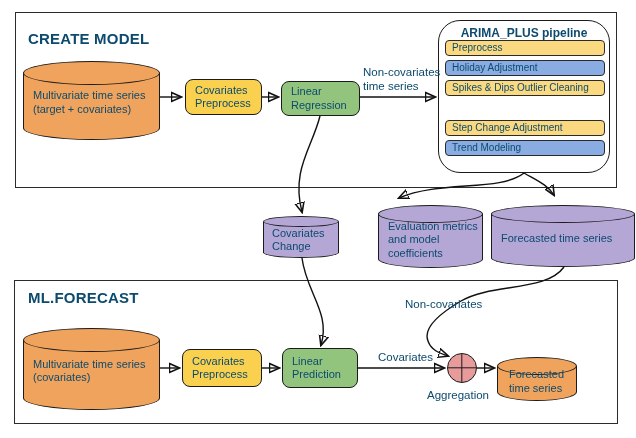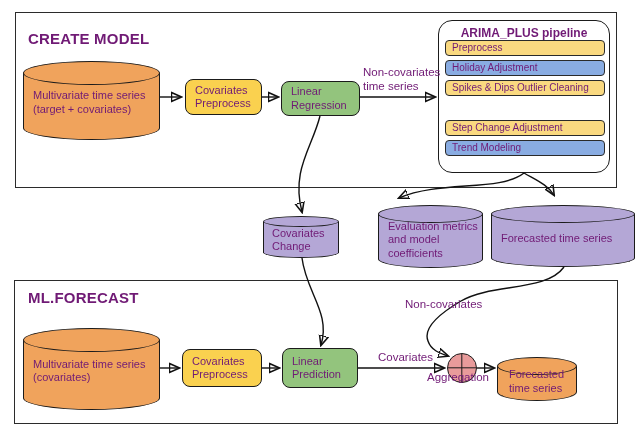--- a/index.html
+++ b/index.html
@@ -1,18 +1,18 @@
 <!DOCTYPE html>
 <html><head>
 <meta charset="utf-8">
 <style>
   html,body{margin:0;padding:0;background:#ffffff;}
   .canvas{
     position:relative;width:636px;height:438px;background:#ffffff;
-    font-family:"Liberation Sans", sans-serif;color:#701a75;overflow:hidden;
+    font-family:"Liberation Sans", sans-serif;color:#0c4a6e;overflow:hidden;
   }
   
   .section{position:absolute;border:1.6px solid #2b2b2b;background:transparent;}
   .section-title{position:absolute;font-size:15px;font-weight:bold;letter-spacing:.2px;}
   
   .cyl{position:absolute;}
   .cyl .cyl-top{position:absolute;left:0;right:0;top:0;height:calc(var(--ry)*2);
     background:var(--fill);border:1.4px solid #1b1b1b;border-radius:50%;box-sizing:border-box;z-index:2;}
   .cyl .cyl-body{position:absolute;left:0;right:0;top:var(--ry);bottom:0;background:var(--fill);
     border:1.4px solid #1b1b1b;border-top:none;box-sizing:border-box;
@@ -79,21 +79,21 @@
   <div class="pbox green-box" style="left:281px;top:81px;width:79px;height:35px;">
     <span>Linear</span>
     <span>Regression</span>
   </div>
 
   <div class="edge-label" style="left:363px;top:66px;">
     <span>Non-covariates</span>
     <span>time series</span>
   </div>
 
-  <div class="pipeline" style="left:438px;top:20px;width:172px;height:153px;border-radius:14px;">
+  <div class="pipeline" style="left:438px;top:20px;width:172px;height:153px;">
     <div class="pipeline-title">ARIMA_PLUS pipeline</div>
     <div class="pstep" style="top: 19px; background: rgb(250, 217, 128);">
       <span>Preprocess</span>
       </div>
     <div class="pstep" style="top: 39px; background: rgb(137, 172, 226);">
       <span>Holiday Adjustment</span>
       </div>
     <div class="pstep" style="top: 59px; background: rgb(250, 217, 128);">
       <span>Spikes &amp; Dips Outlier Cleaning</span>
       </div>
@@ -150,21 +150,21 @@
     <span>Linear</span>
     <span>Prediction</span>
   </div>
 
   <div class="edge-label" style="left:405px;top:298px;">
     <span>Non-covariates</span>
   </div>
   <div class="edge-label" style="left:378px;top:351px;">
     <span>Covariates</span>
   </div>
-  <div class="edge-label" style="left:427px;top:371px;text-align:right;">
+  <div class="edge-label" style="left:427px;top:389px;text-align:right;">
     <span>Aggregation</span>
   </div>
 
   <div class="agg" style="left:447px;top:353px;"></div>
 
   <div class="cyl orange" style="left:497px;top:357px;width:80px;height:44px;--ry:9px;">
     <div class="cyl-top"></div>
     <div class="cyl-body"></div>
     <div class="cyl-label" style="left:12px;top:55%;">
       <span>Forecasted</span>

